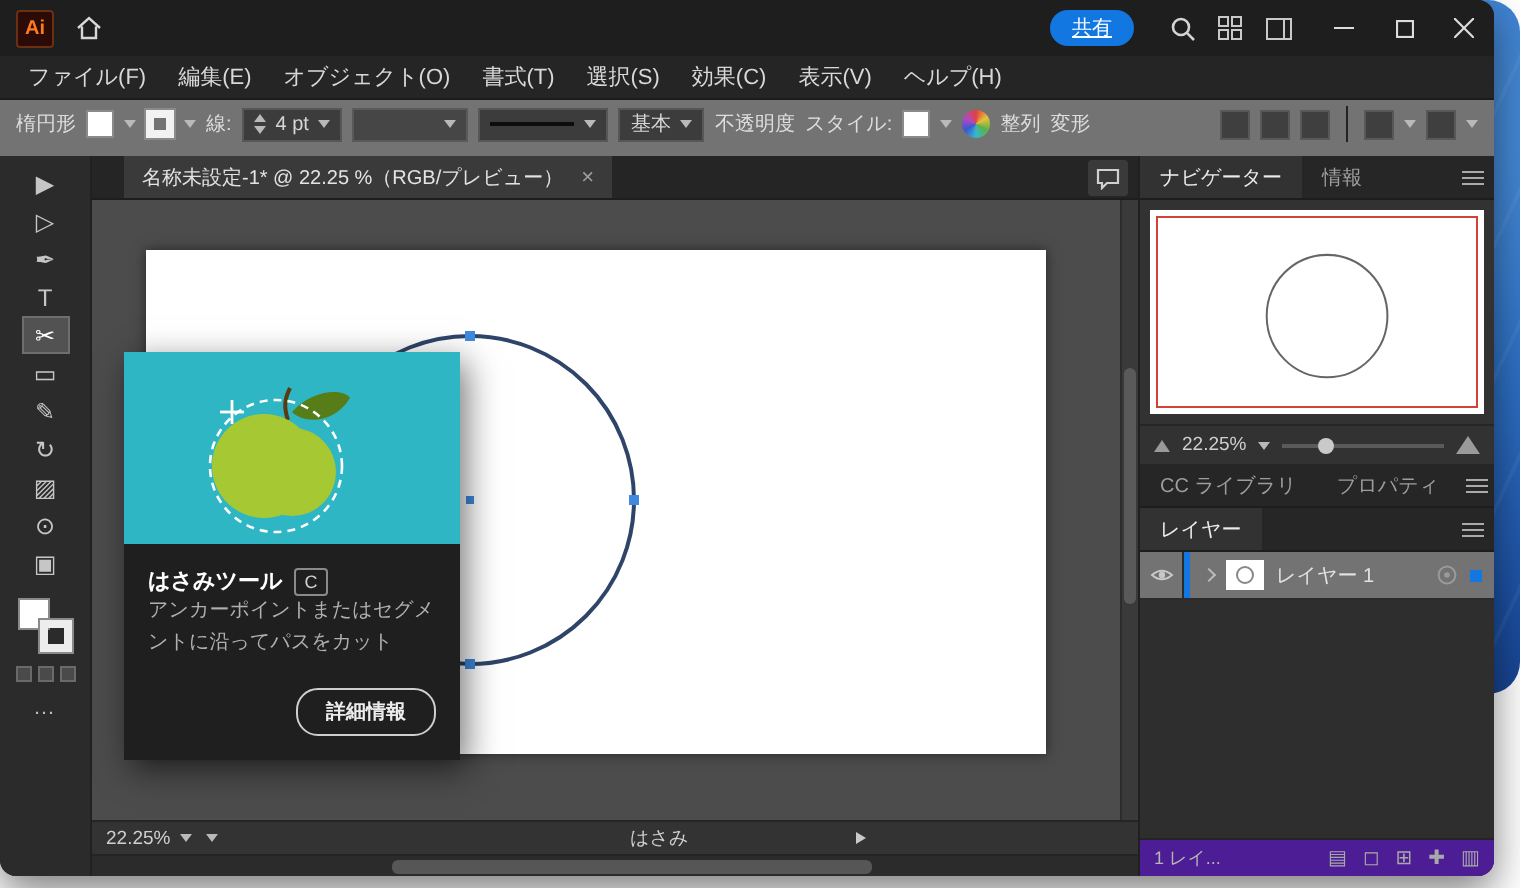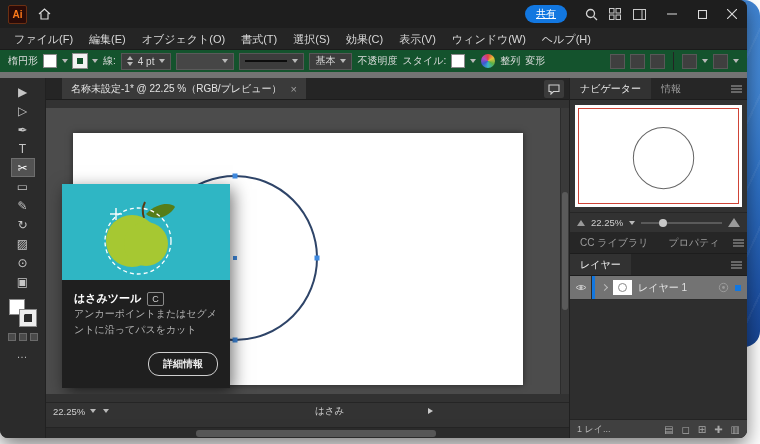--- a/index.html
+++ b/index.html
@@ -26,22 +26,22 @@
   .tb-icon{width:24px;height:28px;display:flex;align-items:center;justify-content:center;color:#cfcfcf;}
   .win-controls{display:flex;margin-left:6px;}
   .win-btn{width:30px;height:28px;display:flex;align-items:center;justify-content:center;}
 
   
   .menubar{height:22px;background:#252525;display:flex;align-items:center;padding-left:6px;flex:0 0 auto;
     border-bottom:1px solid #1b1b1b;}
   .menu-item{padding:0 8px;font-size:11px;color:#d8d8d8;line-height:22px;white-space:nowrap;}
 
   
-  .controlbar{height:28px;background:#14532d;display:flex;align-items:center;gap:5px;padding:0 8px;
-    border-bottom:6px solid #737373;font-size:10px;flex:0 0 auto;white-space:nowrap;overflow:hidden;}
+  .controlbar{height:28px;background:#737373;display:flex;align-items:center;gap:5px;padding:0 8px;
+    border-bottom:4px solid #737373;font-size:10px;flex:0 0 auto;white-space:nowrap;overflow:hidden;}
   .controlbar>*{flex:0 0 auto;}
   .cb-label{color:#ddd;}
   .swatch-fill{width:14px;height:14px;background:#fff;border:1px solid #8a8a8a;}
   .swatch-stroke{width:14px;height:14px;border:4px solid #f2f2f2;outline:1px solid #8a8a8a;background:transparent;}
   .caret{width:0;height:0;border-left:3px solid transparent;border-right:3px solid transparent;border-top:4px solid #b9b9b9;}
   .cb-box{height:17px;background:#3c3c3c;border:1px solid #575757;display:flex;align-items:center;padding:0 5px;gap:5px;}
   .cb-box.disabled{background:#464646;border-color:#5a5a5a;width:58px;}
   .stepper{display:flex;flex-direction:column;gap:2px;}
   .tri-up{width:0;height:0;border-left:3px solid transparent;border-right:3px solid transparent;border-bottom:4px solid #b9b9b9;}
   .line-preview{width:42px;height:2px;background:#0d0d0d;}
@@ -60,21 +60,21 @@
   .tool{width:24px;height:19px;display:flex;align-items:center;justify-content:center;color:#c6c6c6;font-size:12px;}
   .tool.selected{background:#525252;border:1px solid #6e6e6e;color:#fff;}
   .swatch-widget{position:relative;width:27px;height:27px;margin-top:8px;}
   .sw-fill{position:absolute;left:0;top:0;width:16px;height:16px;background:#fff;border:1px solid #8a8a8a;}
   .sw-stroke{position:absolute;right:0;bottom:0;width:16px;height:16px;border:4px solid #ededed;outline:1px solid #8a8a8a;}
   .mini-row{display:flex;gap:3px;margin-top:7px;}
   .mini-btn{width:8px;height:8px;background:#4a4a4a;border:1px solid #6a6a6a;}
   .tool-more{margin-top:7px;color:#bbb;font-size:11px;letter-spacing:1px;}
 
   
-  .doc-col{flex:1;display:flex;flex-direction:column;min-width:0;gap:8px;}
+  .doc-col{flex:1;display:flex;flex-direction:column;min-width:0;}
   .tabbar{height:22px;background:#252525;display:flex;align-items:stretch;flex:0 0 auto;border-bottom:1px solid #1d1d1d;}
   .doc-tab{background:#3a3a3a;display:flex;align-items:center;padding:0 9px;gap:9px;font-size:10px;color:#e3e3e3;
     margin-left:16px;white-space:nowrap;}
   .tab-close{color:#9f9f9f;font-size:11px;}
   .tab-spacer{flex:1;}
   .comment-btn{width:20px;height:18px;margin:2px 5px 0 0;background:#3a3a3a;display:flex;align-items:center;
     justify-content:center;border-radius:2px;}
 
   .canvas{flex:1;position:relative;background:#4c4c4c;overflow:hidden;}
   .artboard{position:absolute;left:27px;top:25px;width:450px;height:252px;background:#fff;box-shadow:0 0 6px rgba(0,0,0,.5);}
@@ -123,21 +123,21 @@
   .layers-body{flex:1;background:#2e2e2e;min-height:0;}
   .layer-row{height:24px;background:#737373;display:flex;align-items:center;border-bottom:1px solid #2a2a2a;}
   .eye-cell{width:22px;height:100%;border-right:1px solid #2a2a2a;display:flex;align-items:center;justify-content:center;flex:0 0 auto;}
   .sel-bar{width:3px;height:100%;background:var(--accent-blue,#1277e0);flex:0 0 auto;}
   .chev{width:5px;height:5px;border-right:1.4px solid #bbb;border-bottom:1.4px solid #bbb;transform:rotate(-45deg);
     margin:0 6px 0 7px;flex:0 0 auto;}
   .layer-thumb{width:19px;height:15px;background:#fff;margin-right:6px;display:flex;align-items:center;justify-content:center;flex:0 0 auto;}
   .layer-name{font-size:10px;color:#e2e2e2;}
   .lr-spacer{flex:1;}
   .sel-sq{width:6px;height:6px;background:var(--accent-blue,#1277e0);margin-right:6px;flex:0 0 auto;}
-  .layers-footer{height:19px;background:#404040;border-top:1px solid #242424;display:flex;align-items:center;
+  .layers-footer{height:19px;background:#4c1d95;border-top:1px solid #242424;display:flex;align-items:center;
     padding:0 7px;font-size:9px;color:#b5b5b5;flex:0 0 auto;margin-top:25px;}
   .lf-icons{margin-left:auto;display:flex;gap:8px;color:#a8a8a8;font-size:10px;}
   .lf-icon{cursor:default;}
 </style>
 </head>
 <body>
 
 <div class="desktop">
   <div class="app-window">
 
@@ -192,21 +192,20 @@
 
     <div class="menubar">
 
     <span class="menu-item">ファイル(F)</span>
         <span class="menu-item">編集(E)</span>
         <span class="menu-item">オブジェクト(O)</span>
         <span class="menu-item">書式(T)</span>
         <span class="menu-item">選択(S)</span>
         <span class="menu-item">効果(C)</span>
         <span class="menu-item">表示(V)</span>
-        <span class="menu-item">ウィンドウ(W)</span>
         <span class="menu-item">ヘルプ(H)</span>
       </div>
 
     <div class="controlbar">
       <span class="cb-label">楕円形</span>
       <span class="swatch-fill"></span>
       <span class="caret"></span>
       <span class="swatch-stroke"></span>
       <span class="caret"></span>
       <span class="cb-label">線:</span>

